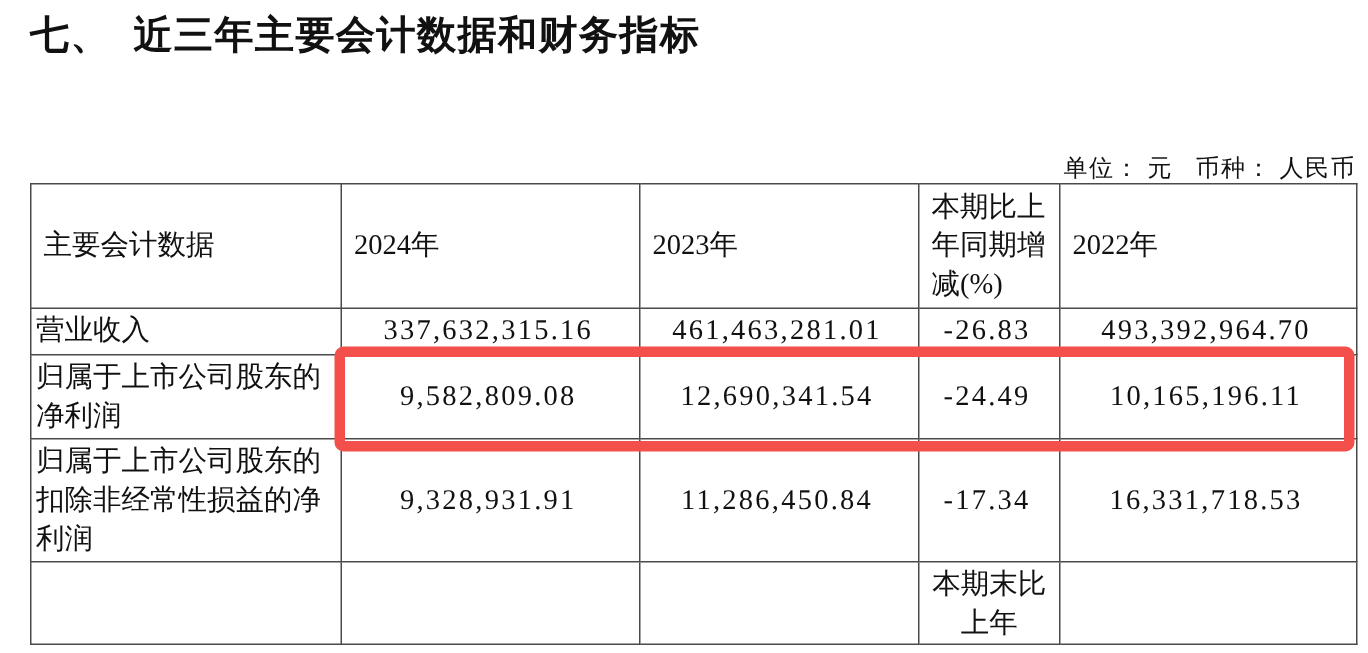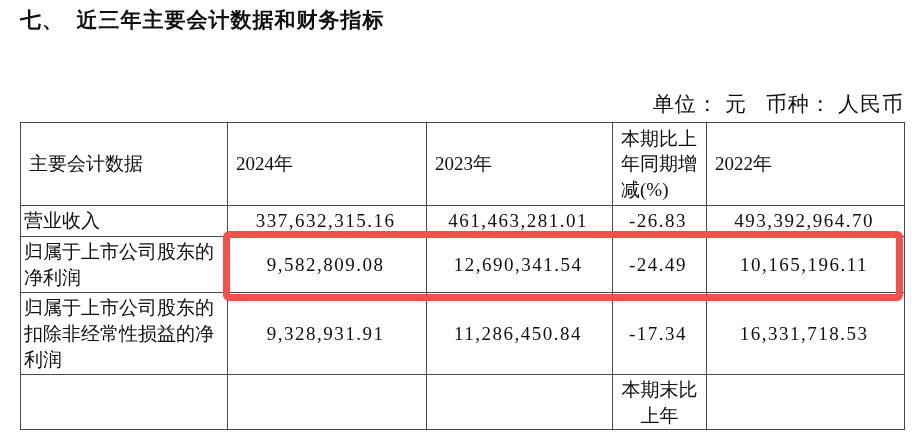--- a/index.html
+++ b/index.html
@@ -6,31 +6,31 @@
   body {
     width: 912px; height: 435px; overflow: hidden;
     background: #ffffff;
     font-family: "Liberation Serif", "DejaVu Serif", serif;
     color: #111111;
   }
   .page { position: relative; width: 912px; height: 435px; }
 
   .section-title {
     position: absolute; left: 20px; top: 6px;
-    font-size: 21px; font-weight: bold; letter-spacing: 1px;
+    font-size: 26px; font-weight: bold; letter-spacing: 1px;
     white-space: pre;
   }
   .subsection-title {
     position: absolute; left: 20px; top: 52px;
     font-size: 20px; font-weight: bold; letter-spacing: 0.5px;
     white-space: pre;
   }
   .unit-note {
-    position: absolute; right: 8px; top: 90px;
-    font-size: 21px; letter-spacing: 1px;
+    position: absolute; right: 8px; top: 102px;
+    font-size: 16px; letter-spacing: 1px;
     white-space: pre;
   }
 
   table.acct {
     position: absolute; left: 20px; top: 122px;
     width: 884px;
     border-collapse: collapse;
     table-layout: fixed;
     font-size: 19px;
   }

